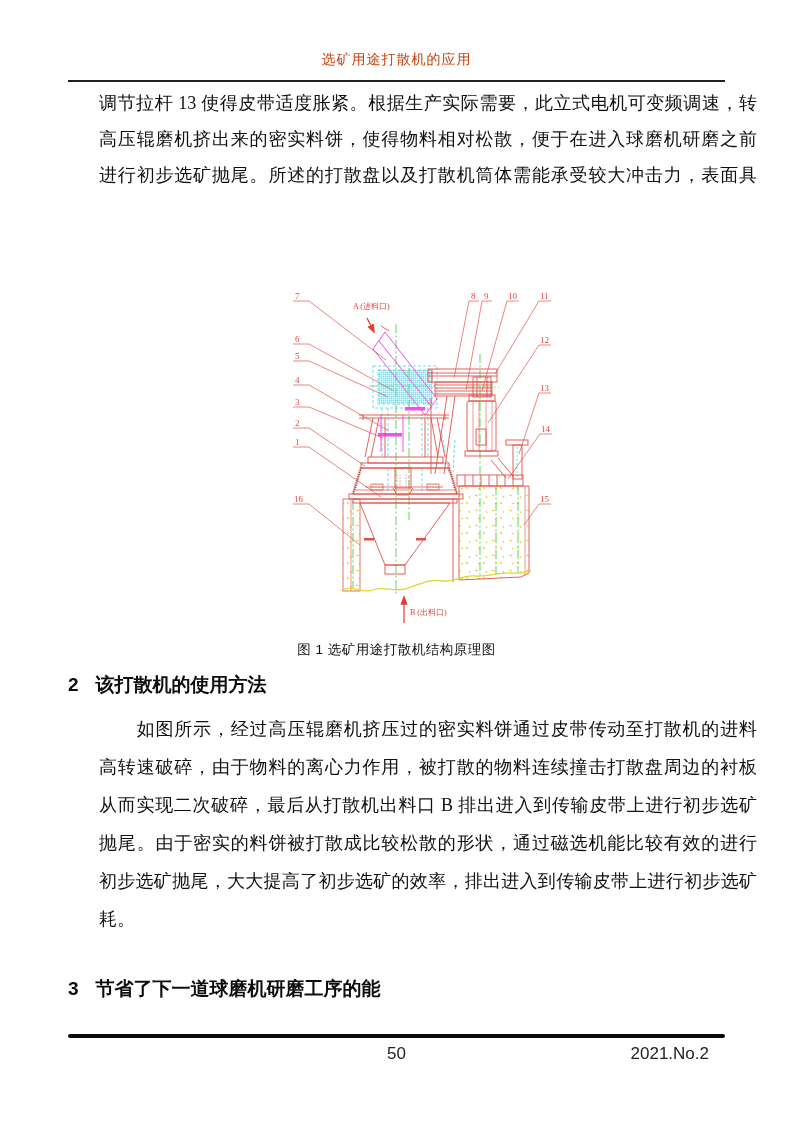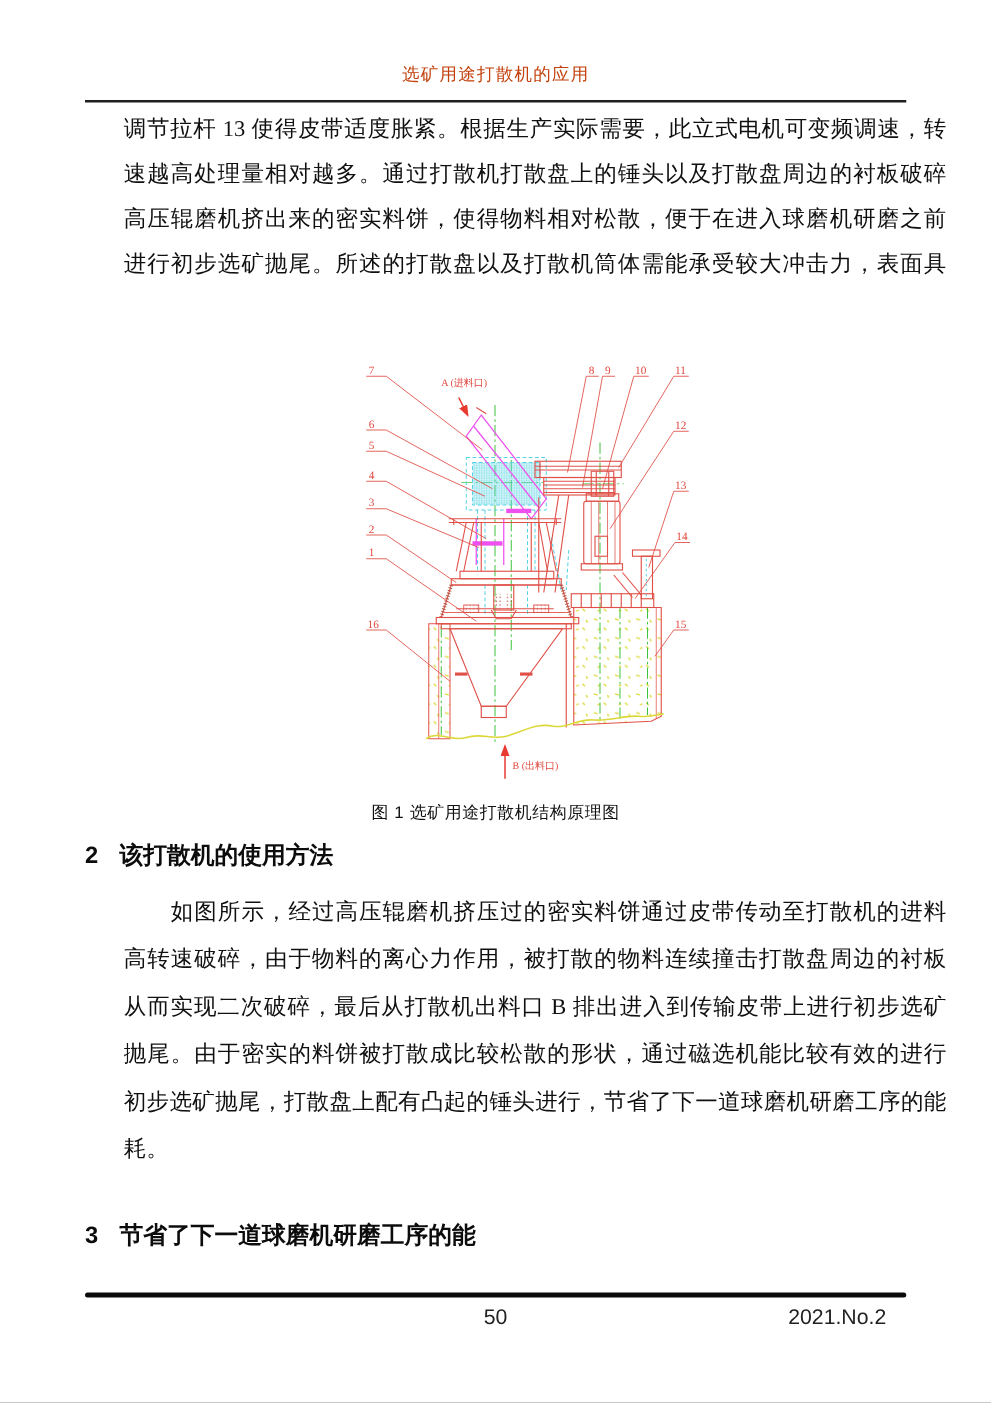--- a/index.html
+++ b/index.html
@@ -44,21 +44,20 @@
 </head>
 <body>
 
 <div class="page">
 
   <div class="running-title">选矿用途打散机的应用</div>
   <div class="header-rule"></div>
 
   <div class="body-para para1">
       <div class="pline">调节拉杆 13 使得皮带适度胀紧。根据生产实际需要，此立式电机可变频调速，转</div>
-      <div class="pline">速越高处理量相对越多。通过打散机打散盘上的锤头以及打散盘周边的衬板破碎</div>
       <div class="pline">高压辊磨机挤出来的密实料饼，使得物料相对松散，便于在进入球磨机研磨之前</div>
       <div class="pline">进行初步选矿抛尾。所述的打散盘以及打散机筒体需能承受较大冲击力，表面具</div>
     </div>
 
   <div class="figure-wrap">
     <svg width="310" height="355" viewBox="0 0 310 355">
       <defs>
         <pattern id="grid" width="4" height="4" patternUnits="userSpaceOnUse">
           <path d="M0 0.5H4M0 2.5H4M0.5 0V4M2.5 0V4" stroke="#52d2e2" stroke-width="0.45" fill="none"></path>
         </pattern>
@@ -241,21 +240,21 @@
 
   <div class="sec-heading sec2">
     <span class="sec-num">2</span><span>该打散机的使用方法</span>
   </div>
 
   <div class="body-para para2">
       <div class="pline">　　如图所示，经过高压辊磨机挤压过的密实料饼通过皮带传动至打散机的进料</div>
       <div class="pline">高转速破碎，由于物料的离心力作用，被打散的物料连续撞击打散盘周边的衬板</div>
       <div class="pline">从而实现二次破碎，最后从打散机出料口 B 排出进入到传输皮带上进行初步选矿</div>
       <div class="pline">抛尾。由于密实的料饼被打散成比较松散的形状，通过磁选机能比较有效的进行</div>
-      <div class="pline">初步选矿抛尾，打散盘上配有凸起的锤头进行，节省了下一道球磨机研磨工序的能</div>
+      <div class="pline">初步选矿抛尾，大大提高了初步选矿的效率，排出进入到传输皮带上进行初步选矿</div>
       <div class="pline last">耗。</div>
     </div>
 
   <div class="sec-heading sec3">
     <span class="sec-num">3</span><span>节省了下一道球磨机研磨工序的能</span>
   </div>
 
   <div class="footer-bar"></div>
   <div class="footer-row">
     <span class="page-num">50</span>

